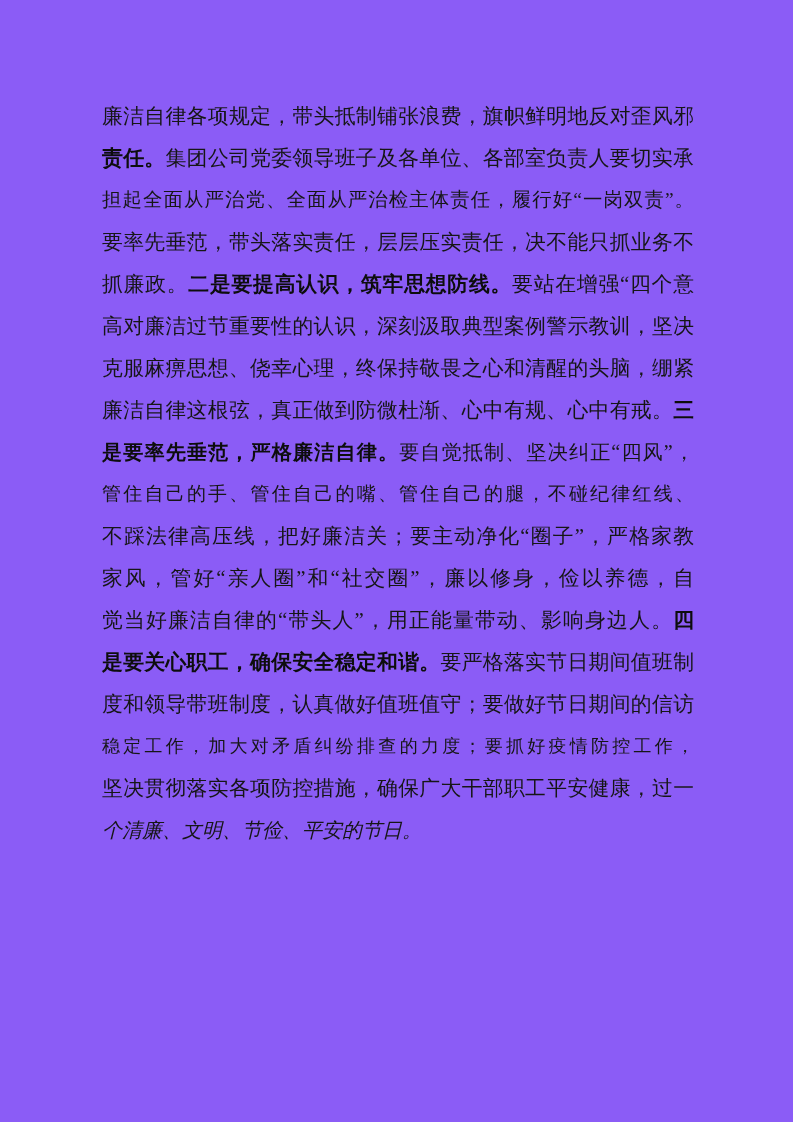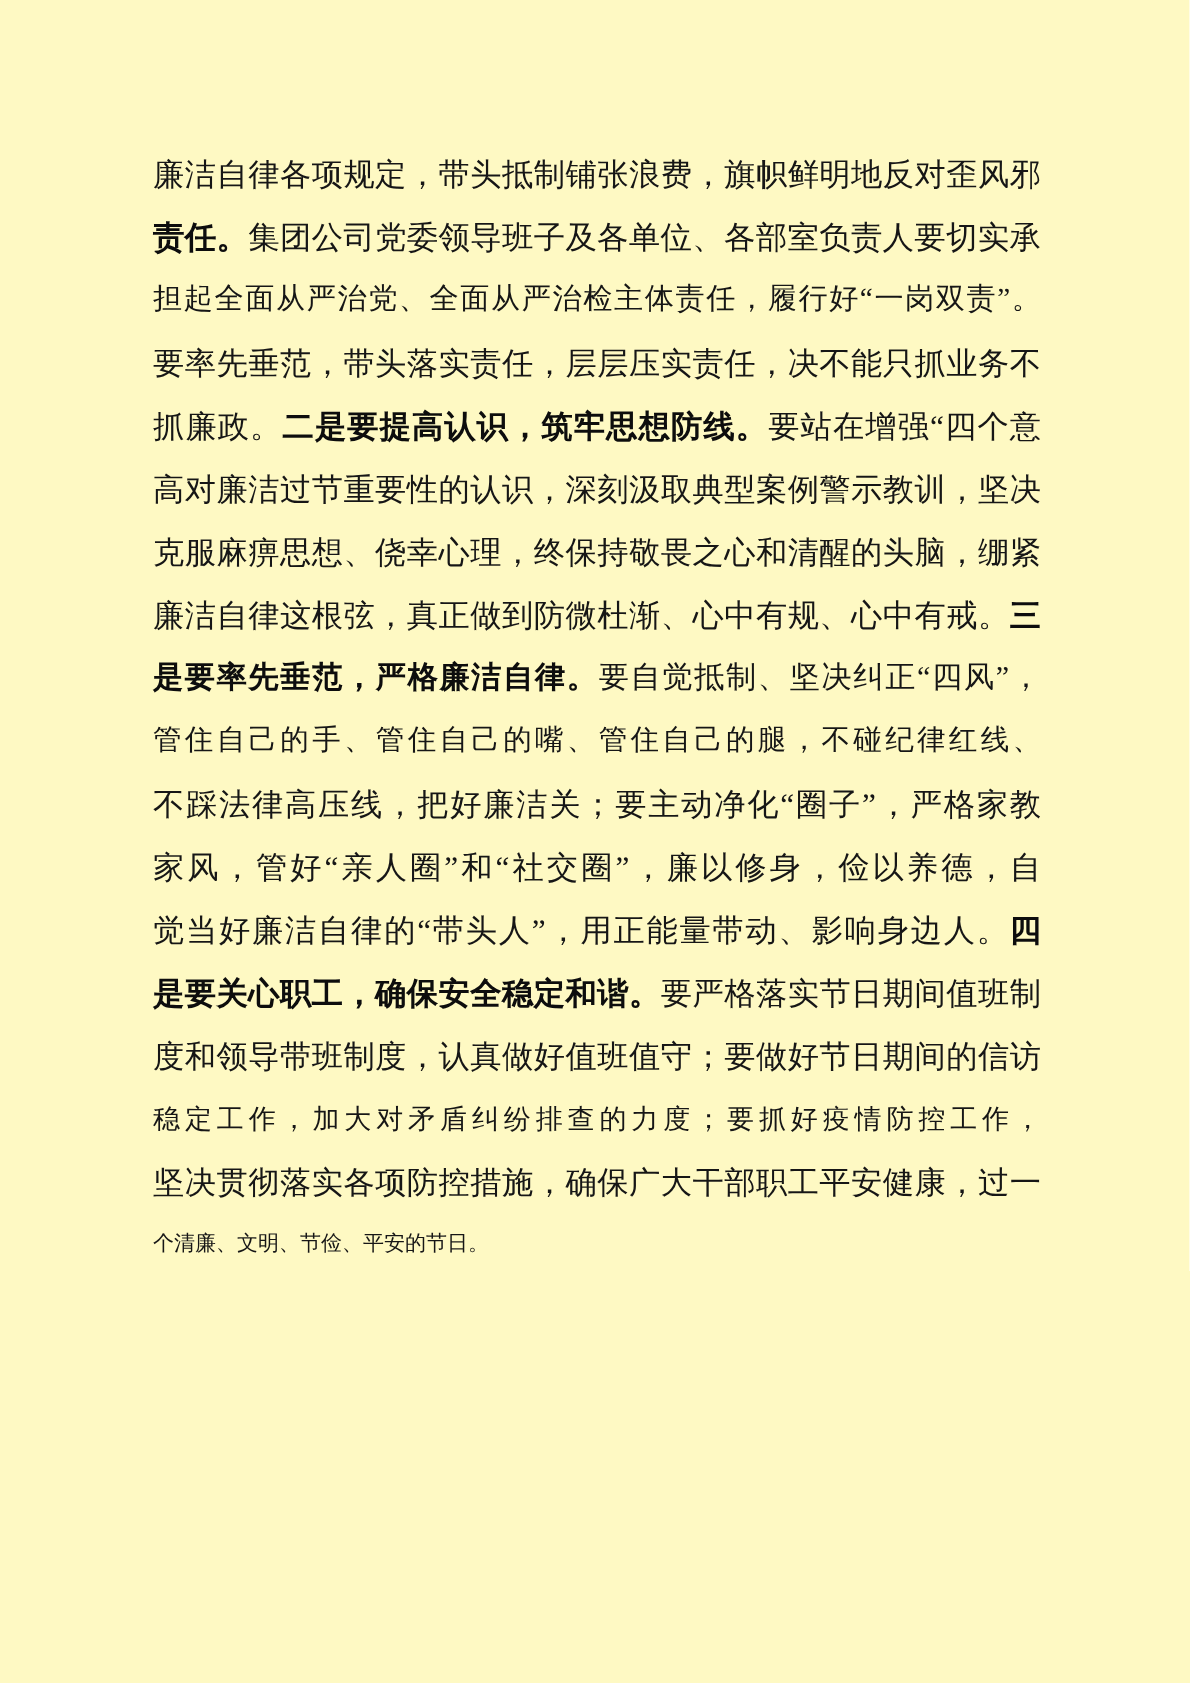--- a/index.html
+++ b/index.html
@@ -4,21 +4,21 @@
 <style>
   html, body {
     margin: 0;
     padding: 0;
     background: #ffffff;
   }
   .page {
     position: relative;
     width: 793px;
     height: 1122px;
-    background: #fef9c3;
+    background: #8b5cf6;
     overflow: hidden;
     font-family: "Liberation Serif", serif;
   }
   .text-block {
     position: absolute;
     left: 102px;
     top: 95px;
     width: 592px;
     color: #161616;
   }
@@ -56,15 +56,15 @@
       <div class="line" style="font-size: 20.84px;"><span class="run">廉洁自律这根弦，真正做到防微杜渐、心中有规、心中有戒。</span><span class="run bold" style="color: rgb(13, 13, 13);">三</span></div>
       <div class="line" style="font-size: 20.11px;"><span class="run bold" style="color: rgb(13, 13, 13); margin-top: 24px;">是要率先垂范，严格廉洁自律。</span><span class="run">要自觉抵制、坚决纠正“四风”，</span></div>
       <div class="line" style="font-size: 19px;"><span class="run">管住自己的手、管住自己的嘴、管住自己的腿，不碰纪律红线、</span></div>
       <div class="line" style="font-size: 20.84px;"><span class="run">不踩法律高压线，把好廉洁关；要主动净化“圈子”，严格家教</span></div>
       <div class="line" style="font-size: 20.84px;"><span class="run">家风，管好“亲人圈”和“社交圈”，廉以修身，俭以养德，自</span></div>
       <div class="line" style="font-size: 20.84px;"><span class="run">觉当好廉洁自律的“带头人”，用正能量带动、影响身边人。</span><span class="run bold" style="color: rgb(13, 13, 13);">四</span></div>
       <div class="line" style="font-size: 20.84px;"><span class="run bold" style="color: rgb(13, 13, 13);">是要关心职工，确保安全稳定和谐。</span><span class="run">要严格落实节日期间值班制</span></div>
       <div class="line" style="font-size: 20.84px;"><span class="run">度和领导带班制度，认真做好值班值守；要做好节日期间的信访</span></div>
       <div class="line" style="font-size: 18px;"><span class="run">稳定工作，加大对矛盾纠纷排查的力度；要抓好疫情防控工作，</span></div>
       <div class="line" style="font-size: 20.84px;"><span class="run">坚决贯彻落实各项防控措施，确保广大干部职工平安健康，过一</span></div>
-      <div class="line last-line" style="font-size: 14px;"><span class="run">个清廉、文明、节俭、平安的节日。</span></div>
+      <div class="line last-line" style="font-size: 20px; font-style: italic;"><span class="run">个清廉、文明、节俭、平安的节日。</span></div>
     </div>
 </div>
 
 </body></html>

